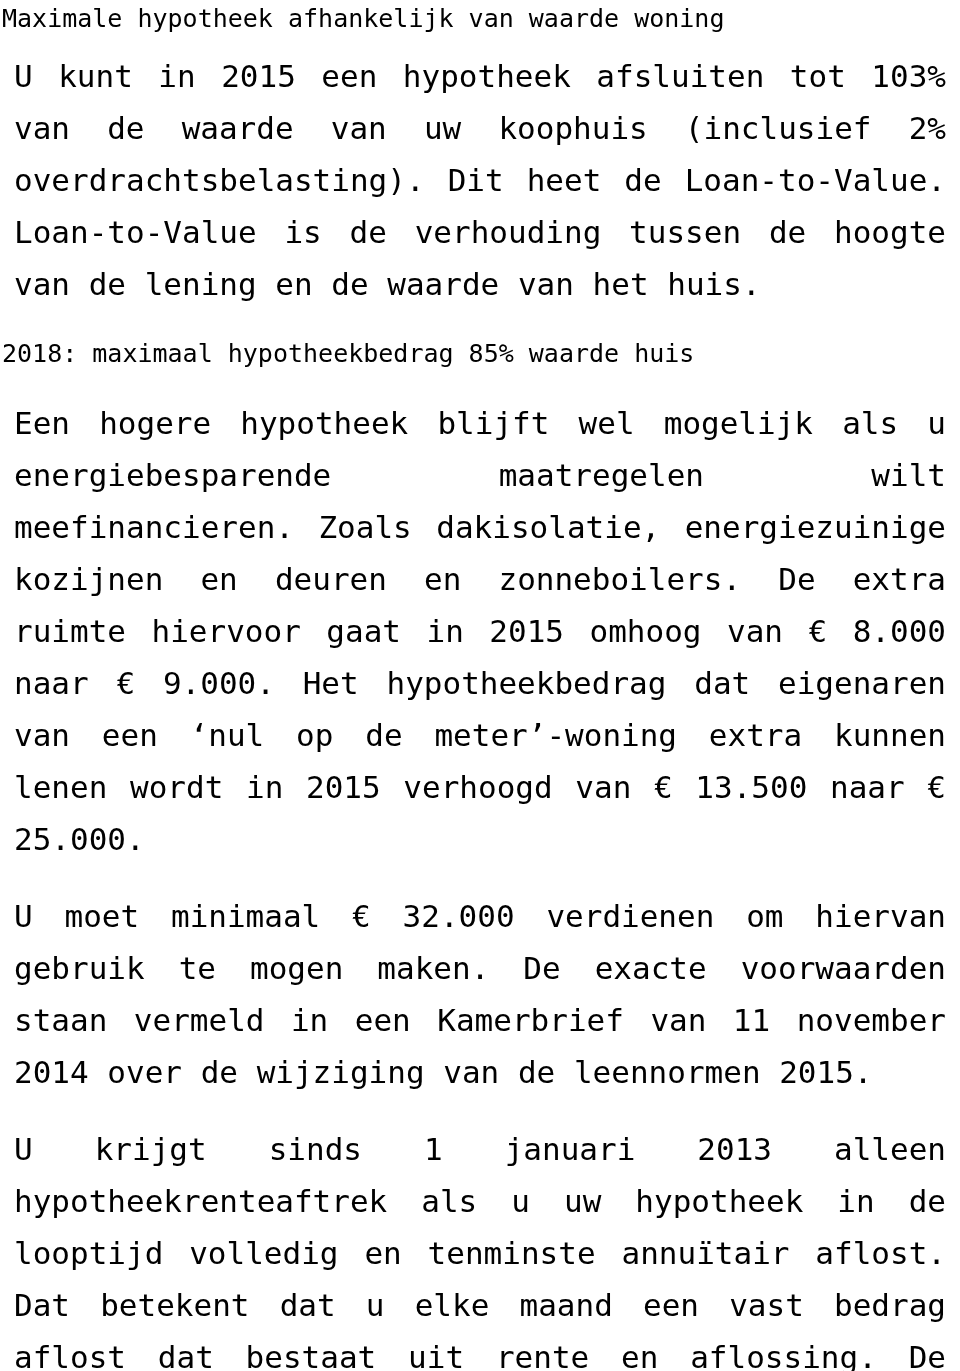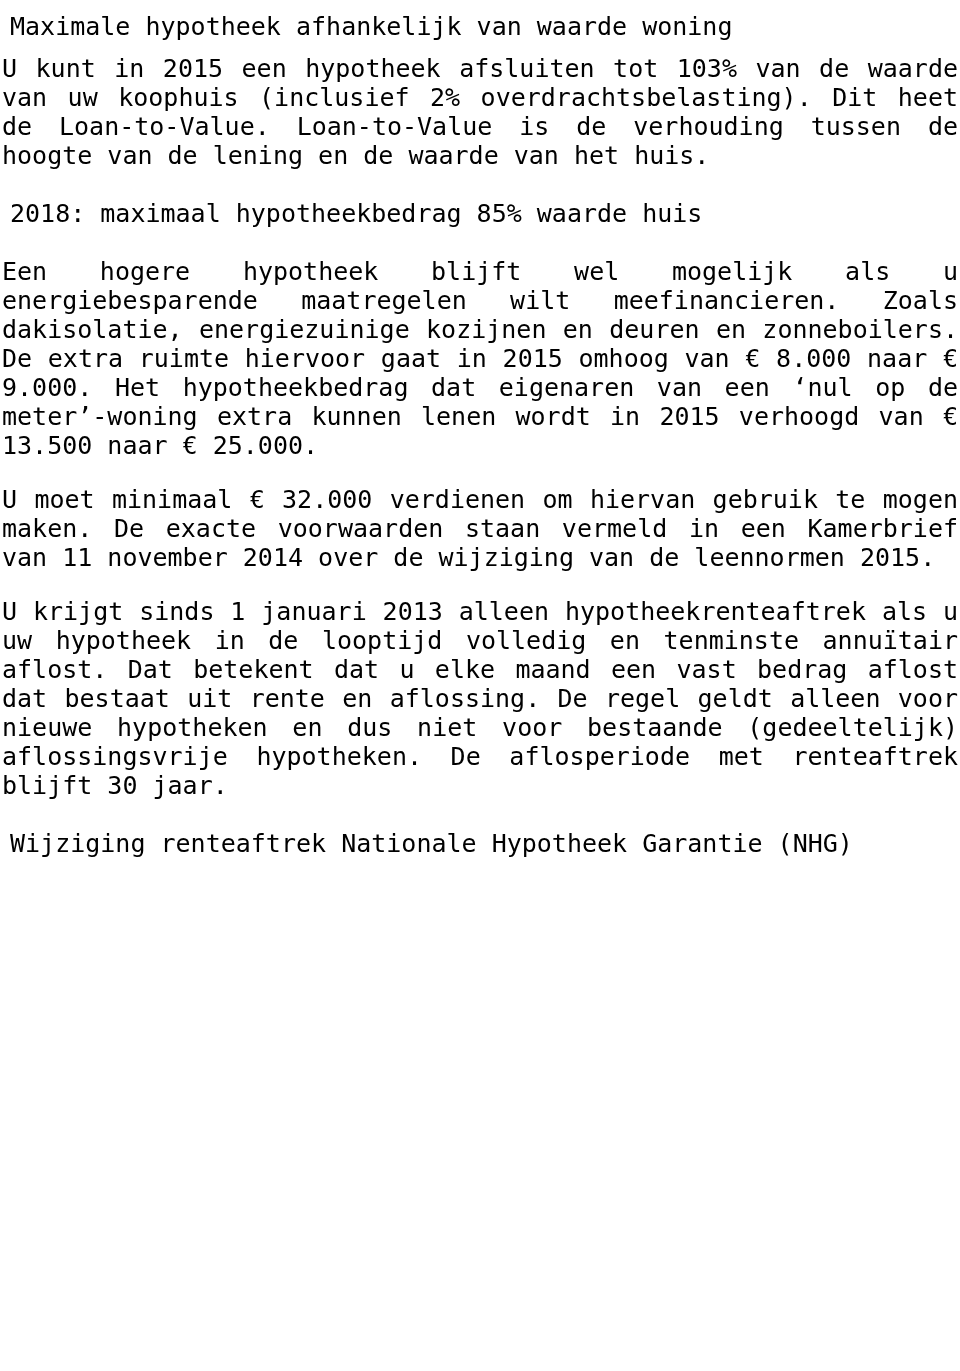--- a/index.html
+++ b/index.html
@@ -27,28 +27,28 @@
   }
   .block + .block {
     margin-top: 25px;
   }
   .heading {
     font-size: 25px;
     line-height: 37.6px;
     text-align: left;
     white-space: nowrap;
     letter-spacing: 0px;
-    margin: 8px;
+    margin: 0;
   }
   .para {
-    font-size: 25px;
-    line-height: 29px;
+    font-size: 31px;
+    line-height: 52px;
     text-align: justify;
     text-align-last: left;
-    margin: 0;
+    margin: 12px;
     hyphens: none;
     word-spacing: 0px;
   }
 </style>
 </head>
 <body>
 
 <div id="doc">
 
   <div class="block">

